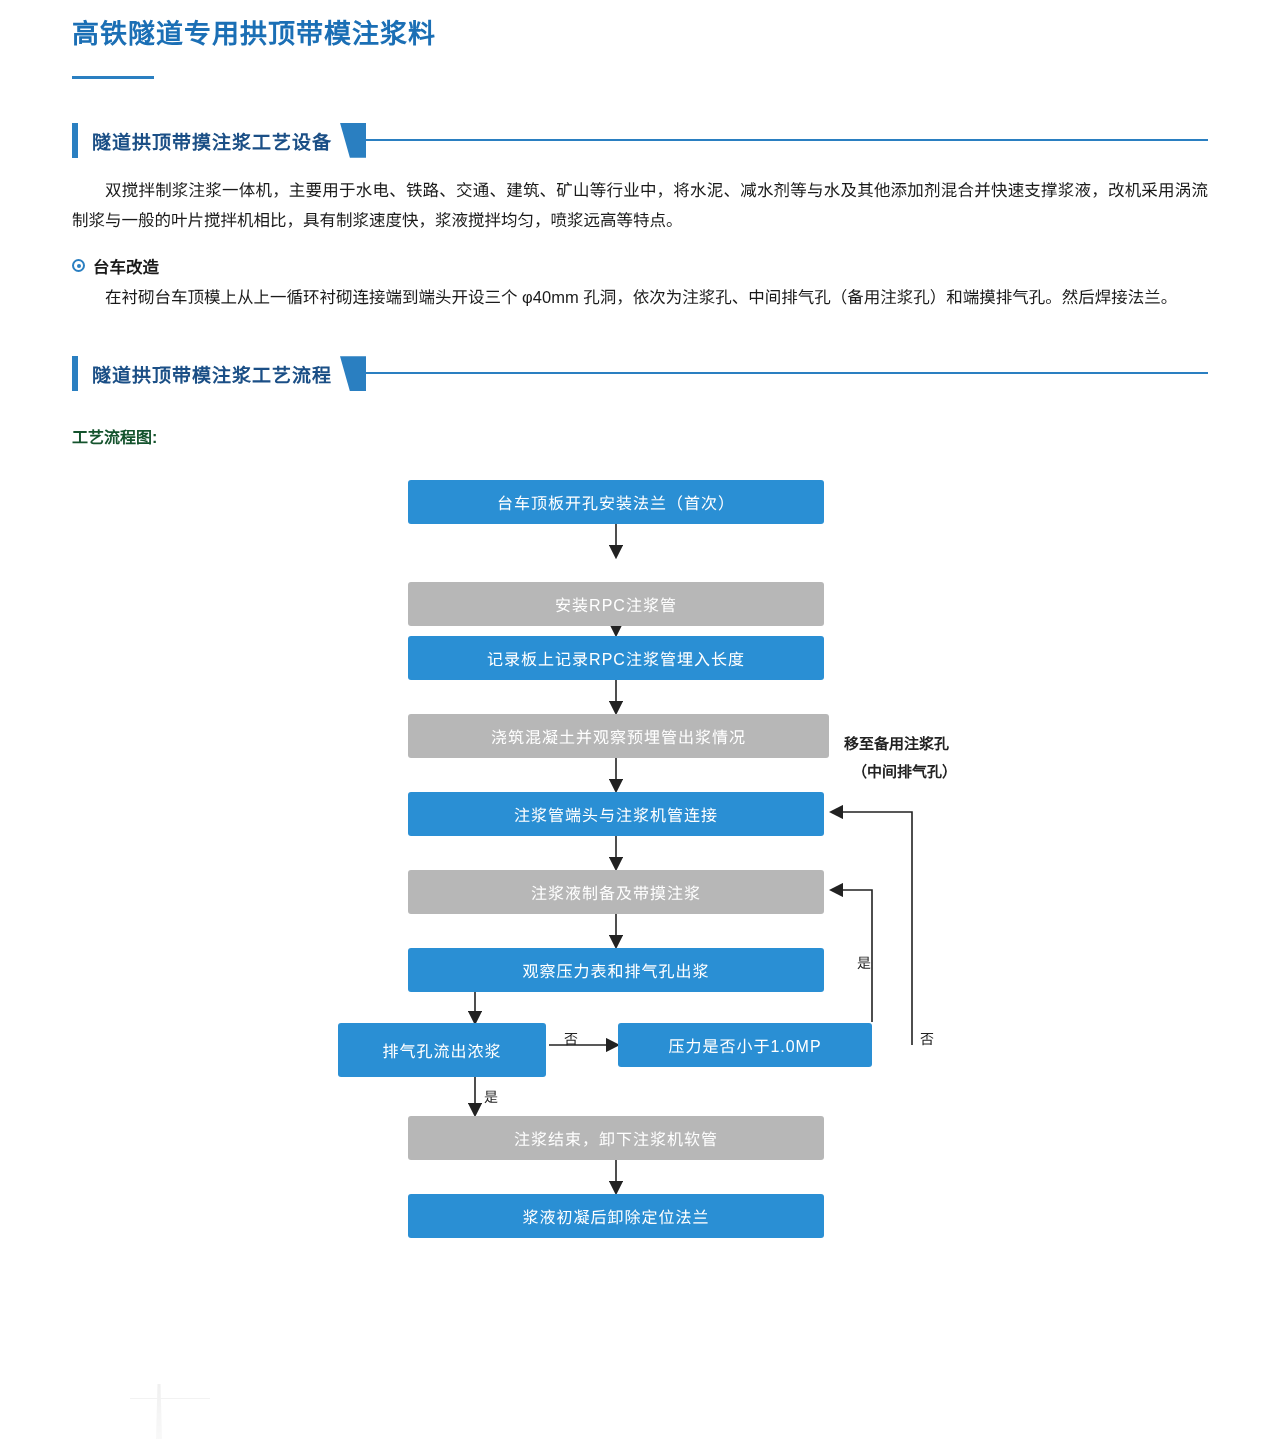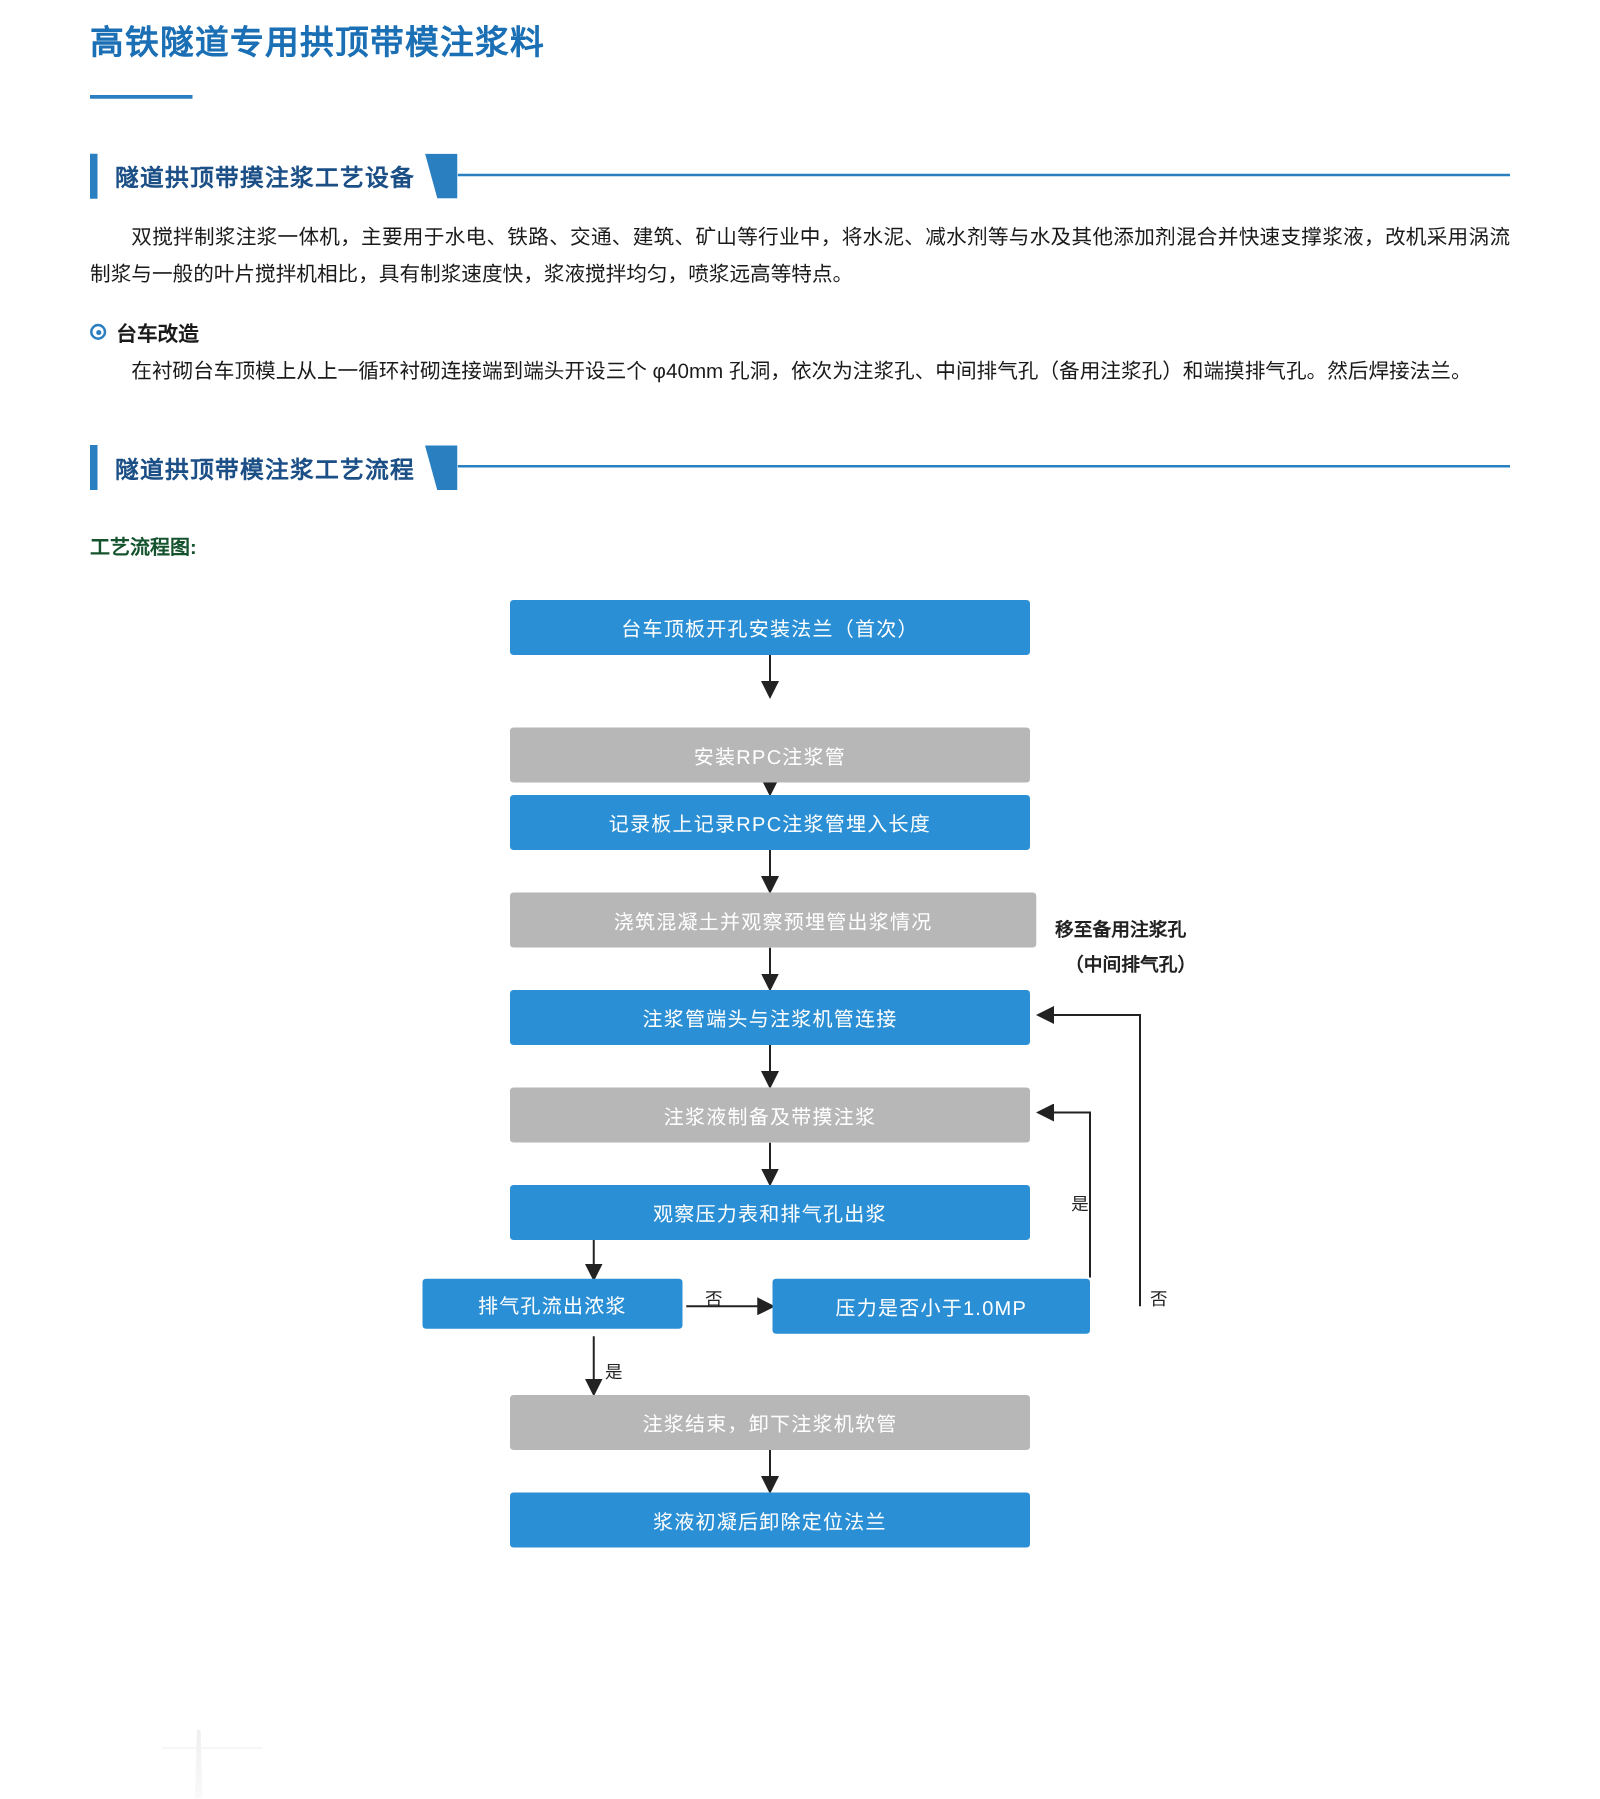--- a/index.html
+++ b/index.html
@@ -274,21 +274,21 @@
         <polyline points="840,585 840,352 760,352" fill="none" stroke="#222" stroke-width="1.6" marker-end="url(#arrow)"></polyline>
       </svg>
 
       <div class="node blue" style="left:336px; top:20px;  width:416px; height:44px;">台车顶板开孔安装法兰（首次）</div>
       <div class="node gray" style="left:336px; top:98px;  width:416px; height:44px;margin-top:24px;">安装RPC注浆管</div>
       <div class="node blue" style="left:336px; top:176px; width:416px; height:44px;">记录板上记录RPC注浆管埋入长度</div>
       <div class="node gray" style="left:336px; top:254px; width:421px; height:44px;">浇筑混凝土并观察预埋管出浆情况</div>
       <div class="node blue" style="left:336px; top:332px; width:416px; height:44px;">注浆管端头与注浆机管连接</div>
       <div class="node gray" style="left:336px; top:410px; width:416px; height:44px;">注浆液制备及带摸注浆</div>
       <div class="node blue" style="left:336px; top:488px; width:416px; height:44px;">观察压力表和排气孔出浆</div>
-      <div class="node blue" style="left:266px; top:563px; width:208px; height:40px;">排气孔流出浓浆</div>
+      <div class="node blue" style="left:266px; top:563px; width:208px; height:54px;">排气孔流出浓浆</div>
       <div class="node blue" style="left:546px; top:563px; width:254px; height:44px;">压力是否小于1.0MP</div>
       <div class="node gray" style="left:336px; top:656px; width:416px; height:44px;">注浆结束，卸下注浆机软管</div>
       <div class="node blue" style="left:336px; top:734px; width:416px; height:44px;">浆液初凝后卸除定位法兰</div>
 
       <div class="lbl" style="left:492px; top:568px;">否</div>
       <div class="lbl" style="left:412px; top:626px;">是</div>
       <div class="lbl" style="left:785px; top:492px;">是</div>
       <div class="lbl" style="left:848px; top:568px;">否</div>
 
       <div class="lbl bold" style="left:772px; top:272px;">移至备用注浆孔</div>

